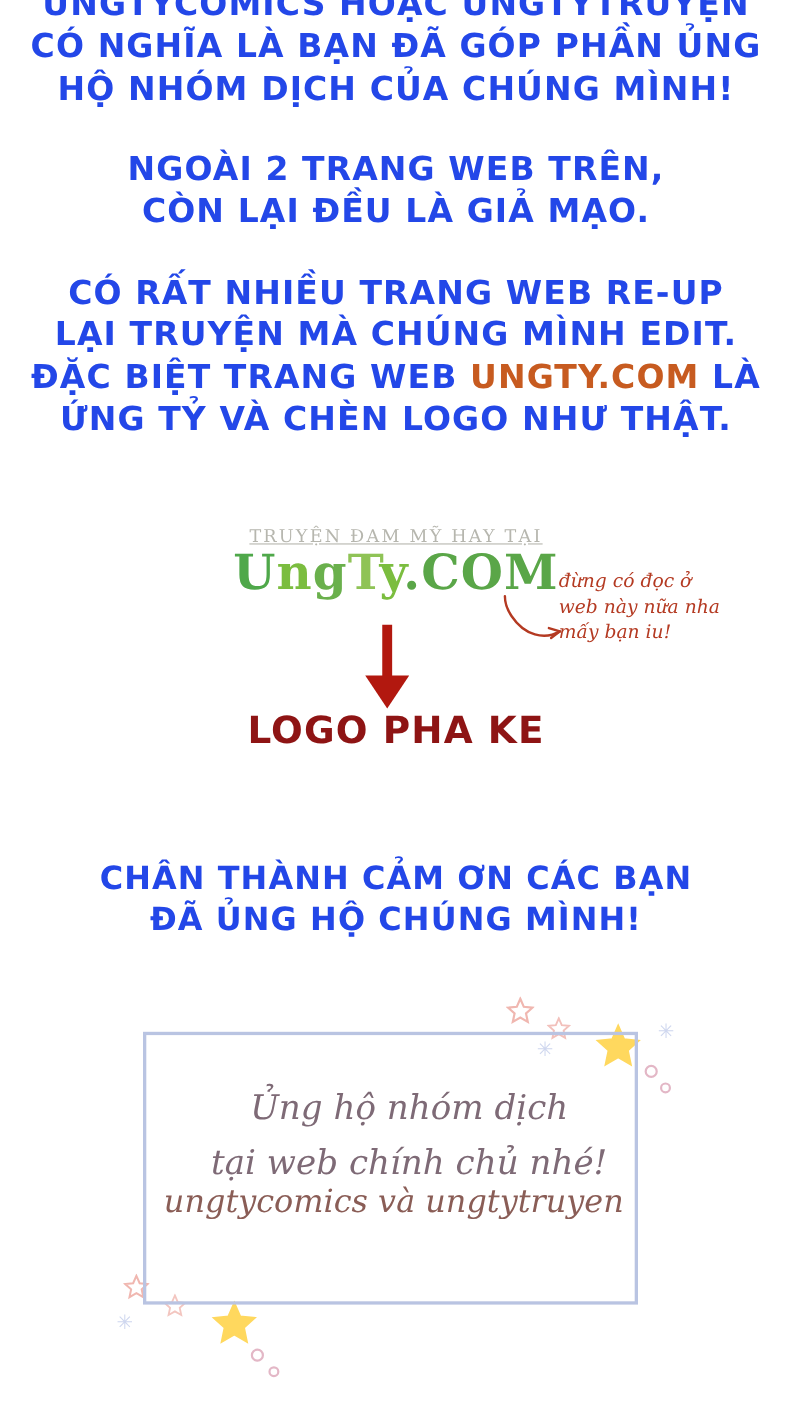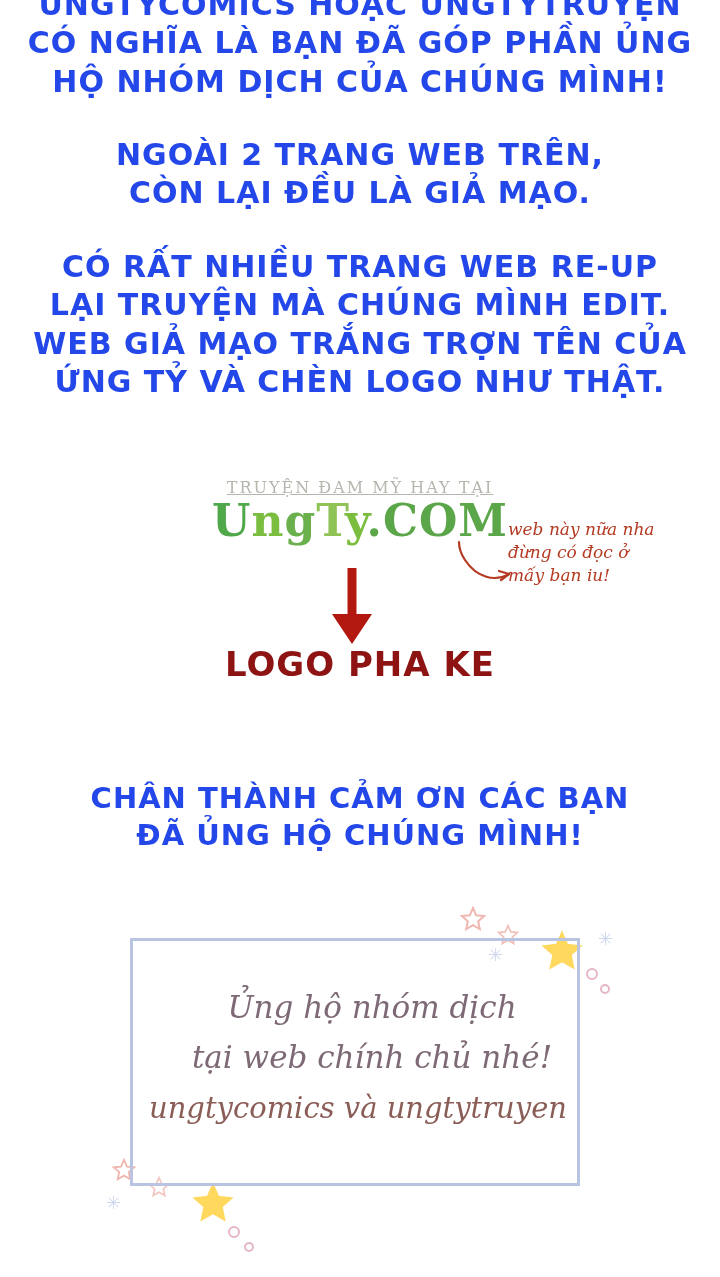--- a/index.html
+++ b/index.html
@@ -172,21 +172,20 @@
     color: #7e6a76;
     margin-left: 28px;
   }
   .card-line2 {
     margin-top: 14px;
     font-size: 31px;
     color: #7e6a76;
     padding-left: 28px;
   }
   .card-line3 {
-    margin-top: 16px;
     font-size: 29px;
     color: #8a5d56;
   }
 
   
   .deco { position: absolute; }
   .star-svg { display: block; }
   .dot {
     position: absolute;
     border-radius: 50%;
@@ -213,41 +212,43 @@
   </div>
 
   <div class="blue-block" id="para-two">
     <span class="line">NGOÀI 2 TRANG WEB TRÊN,</span>
     <span class="line">CÒN LẠI ĐỀU LÀ GIẢ MẠO.</span>
   </div>
 
   <div class="blue-block" id="para-three">
     <span class="line">CÓ RẤT NHIỀU TRANG WEB RE-UP</span>
     <span class="line">LẠI TRUYỆN MÀ CHÚNG MÌNH EDIT.</span>
-    <span class="line">WEB GIẢ MẠO TRẮNG TRỢN TÊN CỦA</span>
+    <span class="line">
+      <span>ĐẶC BIỆT TRANG WEB </span><span class="hl-orange">UNGTY.COM</span><span> LÀ</span>
+    </span>
     <span class="line">ỨNG TỶ VÀ CHÈN LOGO NHƯ THẬT.</span>
   </div>
 
   <div class="fake-logo-wrap">
     <div class="fake-logo-top">TRUYỆN ĐAM MỸ HAY TẠI</div>
     <div class="fake-logo-main">
       <span class="fl-a">U</span><span class="fl-b">n</span><span class="fl-c">g</span><span class="fl-d">T</span><span class="fl-b">y</span><span class="fl-e">.COM</span>
     </div>
   </div>
 
   <div class="curve-arrow">
     <svg width="70" height="52" viewBox="0 0 70 52">
       <path d="M66 38 C52 46, 34 42, 22 24 C18 18, 16 12, 16 6" stroke="#b43a22" stroke-width="2.2" fill="none" stroke-linecap="round"></path>
       <path d="M66 38 L56 35 M66 38 L58 44" stroke="#b43a22" stroke-width="2.2" fill="none" stroke-linecap="round"></path>
     </svg>
   </div>
 
   <div class="red-note">
+    <div>đừng có đọc ở</div>
     <div>web này nữa nha</div>
-    <div>đừng có đọc ở</div>
     <div>mấy bạn iu!</div>
   </div>
 
   <div class="down-arrow">
     <svg width="60" height="80" viewBox="0 0 60 80">
       <path d="M30 2 L30 52" stroke="#b2180f" stroke-width="9" stroke-linecap="butt"></path>
       <path d="M10 48 L30 78 L50 48 Z" fill="#b2180f"></path>
     </svg>
   </div>
 

